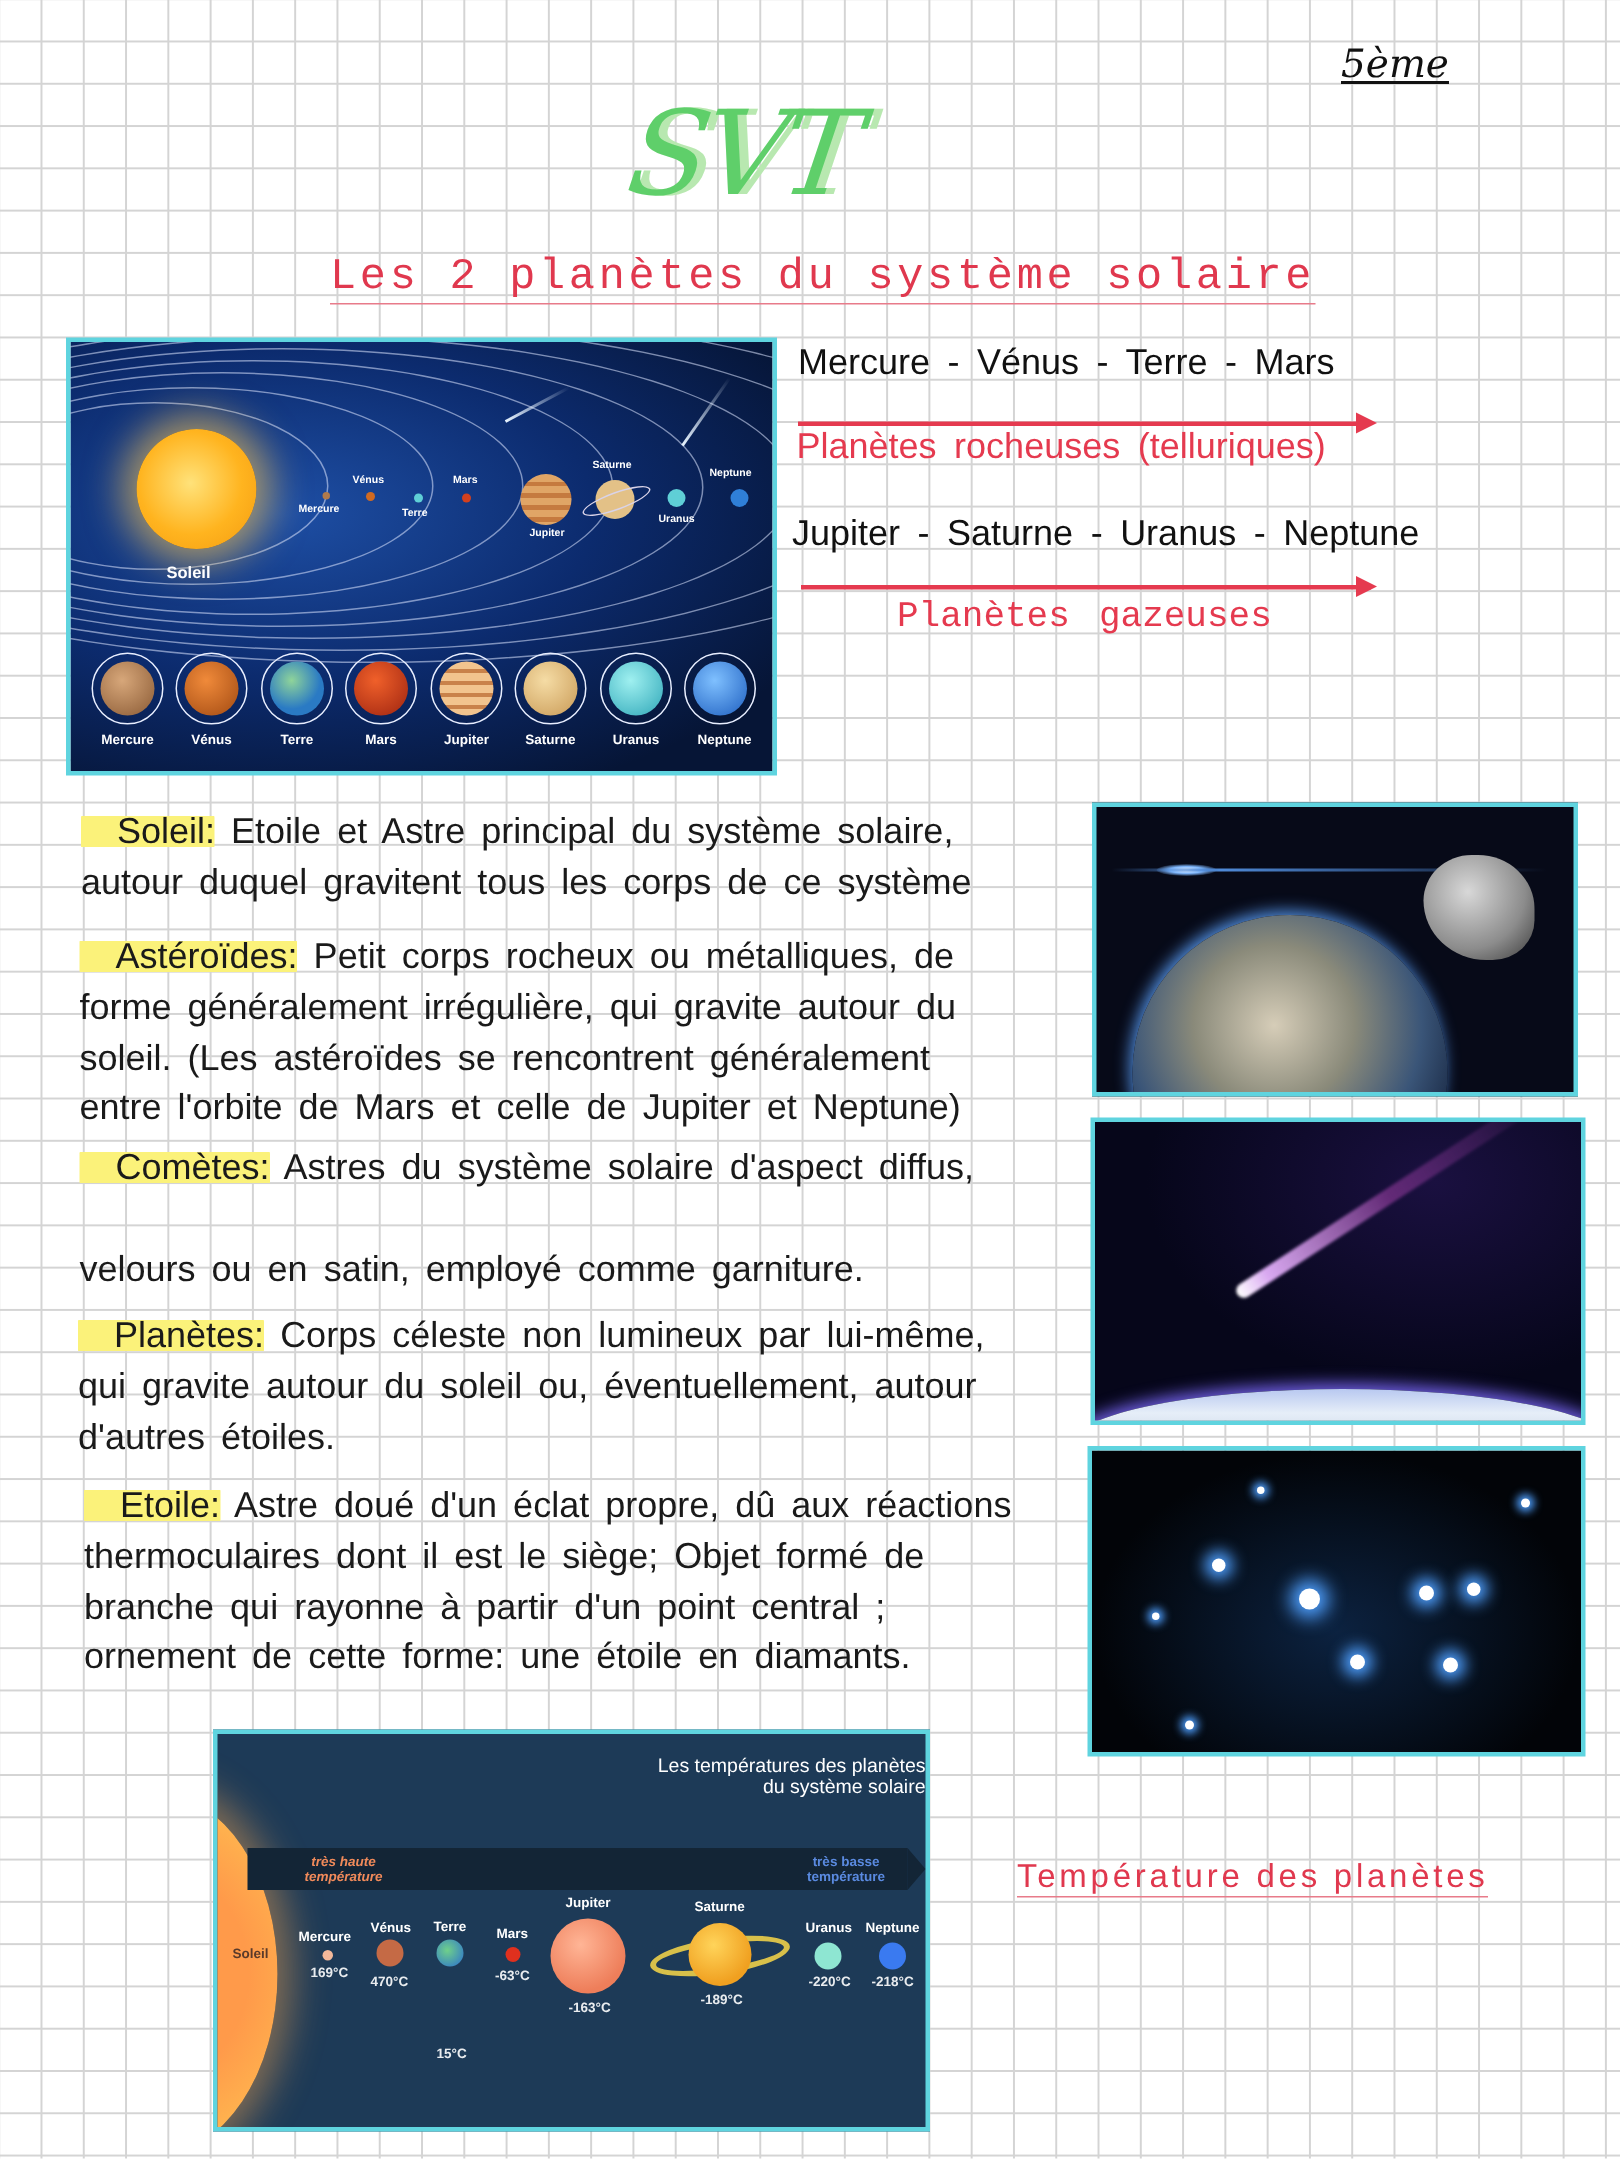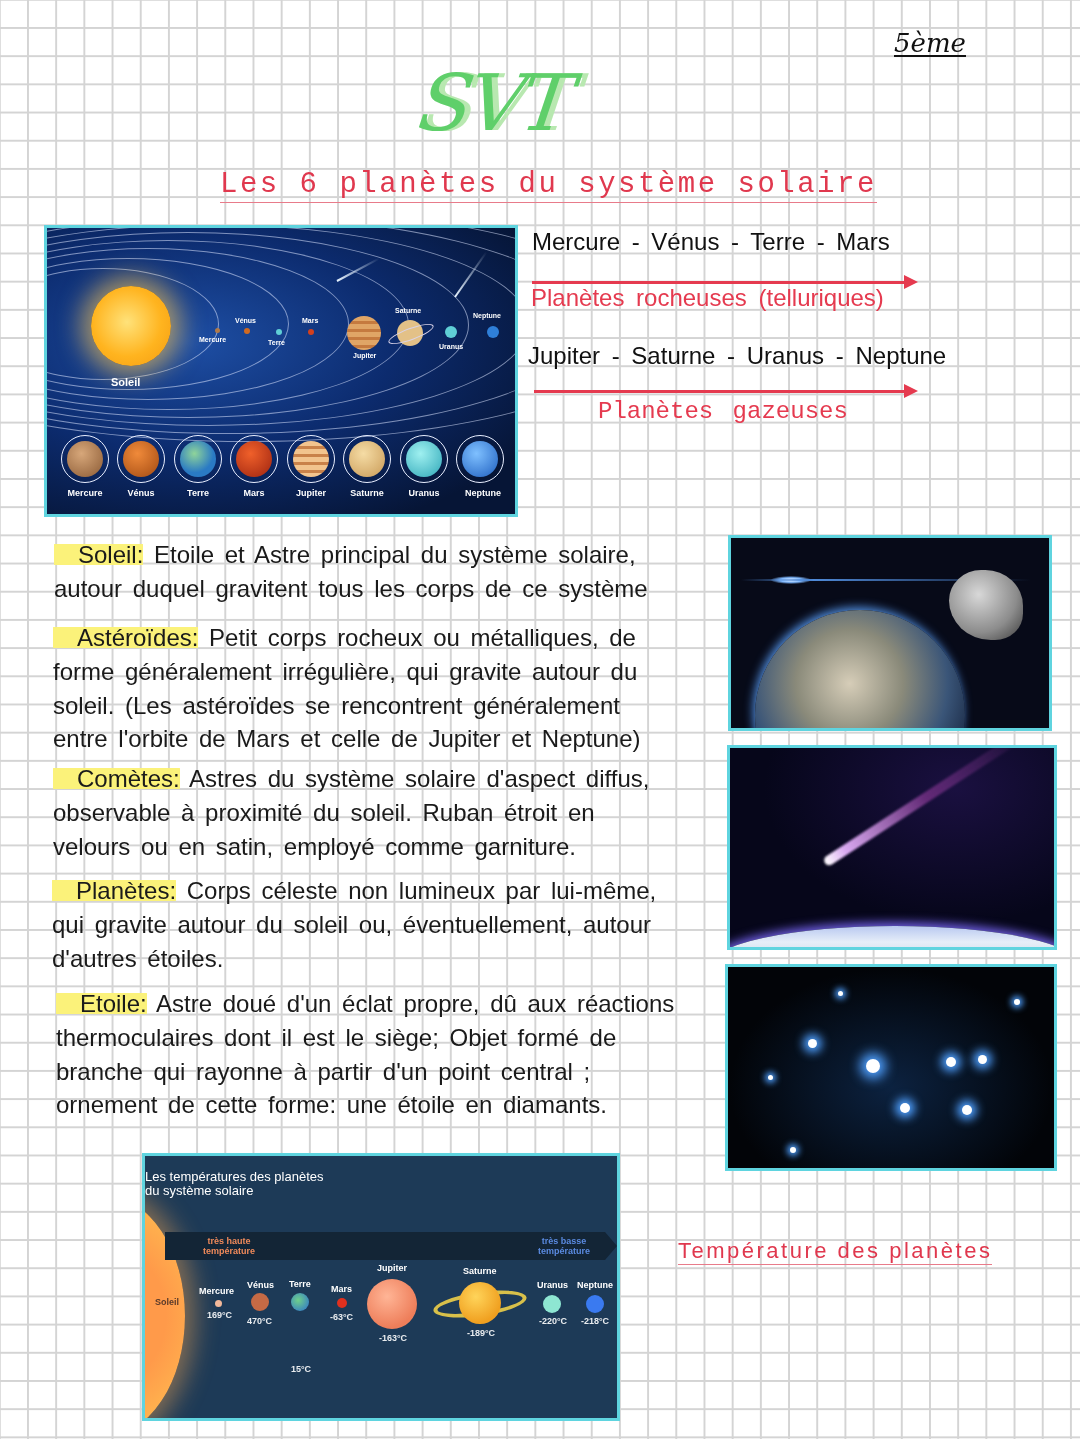--- a/index.html
+++ b/index.html
@@ -52,38 +52,38 @@
 
   .def { position: absolute; font-size: 24px; line-height: 33.8px; color: #1a1a1a; word-spacing: 4px; }
   .hl { background: linear-gradient(to bottom, transparent 12%, #fbf27a 12%, #fbf27a 88%, transparent 88%); border-radius: 4px; padding-left: 24px; }
 
   .photo { position: absolute; }
   .asteroid-img { left: 728px; top: 535px; width: 324px; height: 196px; background: #070a18; }
   .comet-img { left: 727px; top: 745px; width: 330px; height: 205px; background: radial-gradient(ellipse at 70% 20%, #1a1040 0%, #06061a 60%); }
   .stars-img { left: 725px; top: 964px; width: 332px; height: 207px; background: radial-gradient(ellipse at 50% 60%, #0c2240 0%, #020408 70%); }
 
   .temp-img { left: 142px; top: 1153px; width: 478px; height: 268px; background: #1d3a57; }
-  .temp-title { position: absolute; left: 0; right: 0; top: 14px; text-align: left; color: #fff; font-size: 13px; line-height: 14px; }
+  .temp-title { position: absolute; left: 0; right: 0; top: 14px; text-align: right; color: #fff; font-size: 13px; line-height: 14px; }
   .temp-band { position: absolute; left: 20px; top: 76px; width: 440px; height: 28px; background: #132536; }
   .temp-band::after { content: ""; position: absolute; right: -12px; top: 0;
     border-left: 12px solid #132536; border-top: 14px solid transparent; border-bottom: 14px solid transparent; }
   .tl { position: absolute; font-size: 9px; color: #fff; text-align: center; font-weight: bold; }
   .tv { position: absolute; font-size: 9px; color: #e9ecef; text-align: center; font-weight: bold; }
   .tplanet { position: absolute; border-radius: 50%; }
   .temp-heading {
     left: 678px; top: 1238px; font-family: Liberation Sans, sans-serif; font-size: 22px;
     color: #e0384e; letter-spacing: 2.5px; border-bottom: 1.5px solid #e87b8a;
   }
 </style>
 </head>
 <body>
 
 <div class="abs level">5ème</div>
 <div class="abs svt">SVT</div>
-<div class="abs title">Les 6 planètes du système solaire</div>
+<div class="abs title">Les 2 planètes du système solaire</div>
 
 <div class="abs framed solar">
   <div class="orbit" style="left:-60px;top:40px;width:230px;height:110px;"></div>
   <div class="orbit" style="left:-80px;top:30px;width:320px;height:130px;"></div>
   <div class="orbit" style="left:-100px;top:20px;width:400px;height:150px;"></div>
   <div class="orbit" style="left:-120px;top:12px;width:480px;height:168px;"></div>
   <div class="orbit" style="left:-140px;top:4px;width:560px;height:184px;"></div>
   <div class="orbit" style="left:-160px;top:-4px;width:640px;height:200px;"></div>
   <div class="orbit" style="left:-180px;top:-12px;width:720px;height:216px;"></div>
   <div class="orbit" style="left:-200px;top:-20px;width:800px;height:232px;"></div>
@@ -158,21 +158,21 @@
   <span>autour duquel gravitent tous les corps de ce système</span>
 </div>
 <div class="def" style="left:53px;top:621px;">
   <span class="hl">Astéroïdes:</span> <span>Petit corps rocheux ou métalliques, de</span><br>
   <span>forme généralement irrégulière, qui gravite autour du</span><br>
   <span>soleil. (Les astéroïdes se rencontrent généralement</span><br>
   <span>entre l'orbite de Mars et celle de Jupiter et Neptune)</span>
 </div>
 <div class="def" style="left:53px;top:762px;">
   <span class="hl">Comètes:</span> <span>Astres du système solaire d'aspect diffus,</span><br>
-  <span>observable à proximité du soleil. Ruban étroit en</span><br>
+  <br>
   <span>velours ou en satin, employé comme garniture.</span>
 </div>
 <div class="def" style="left:52px;top:874px;">
   <span class="hl">Planètes:</span> <span>Corps céleste non lumineux par lui-même,</span><br>
   <span>qui gravite autour du soleil ou, éventuellement, autour</span><br>
   <span>d'autres étoiles.</span>
 </div>
 <div class="def" style="left:56px;top:987px;">
   <span class="hl">Etoile:</span> <span>Astre doué d'un éclat propre, dû aux réactions</span><br>
   <span>thermoculaires dont il est le siège; Objet formé de</span><br>
@@ -205,21 +205,21 @@
   <div style="position:absolute;left:110px;top:24px;width:5px;height:5px;border-radius:50%;background:#fff;box-shadow:0 0 6px 3px #4fa0ff;"></div>
 </div>
 
 <div class="photo framed temp-img">
   <div style="position:absolute;left:-120px;top:40px;width:160px;height:240px;border-radius:50%;background:radial-gradient(circle at 40% 50%,#ff9a4a 50%,#ffb64f 80%,#ffd36b 95%);box-shadow:0 0 25px 10px rgba(255,170,80,0.45);"></div>
   <div class="temp-title">
     <span>Les températures des planètes</span><br>
     <span>du système solaire</span>
   </div>
   <div class="temp-band"></div>
-  <div class="tl" style="left:58px;top:80px;color:#f08a5a;line-height:10px;">
+  <div class="tl" style="left:58px;top:80px;color:#f08a5a;line-height:10px;font-style:italic;">
     <span>très haute</span><br>
     <span>température</span>
   </div>
   <div class="tl" style="left:393px;top:80px;color:#5a8ae0;line-height:10px;">
     <span>très basse</span><br>
     <span>température</span>
   </div>
   <div class="tl" style="left:10px;top:141px;color:#5a3a2a;">Soleil</div>
 
   <div class="tl" style="left:54px;top:130px;">Mercure</div>

